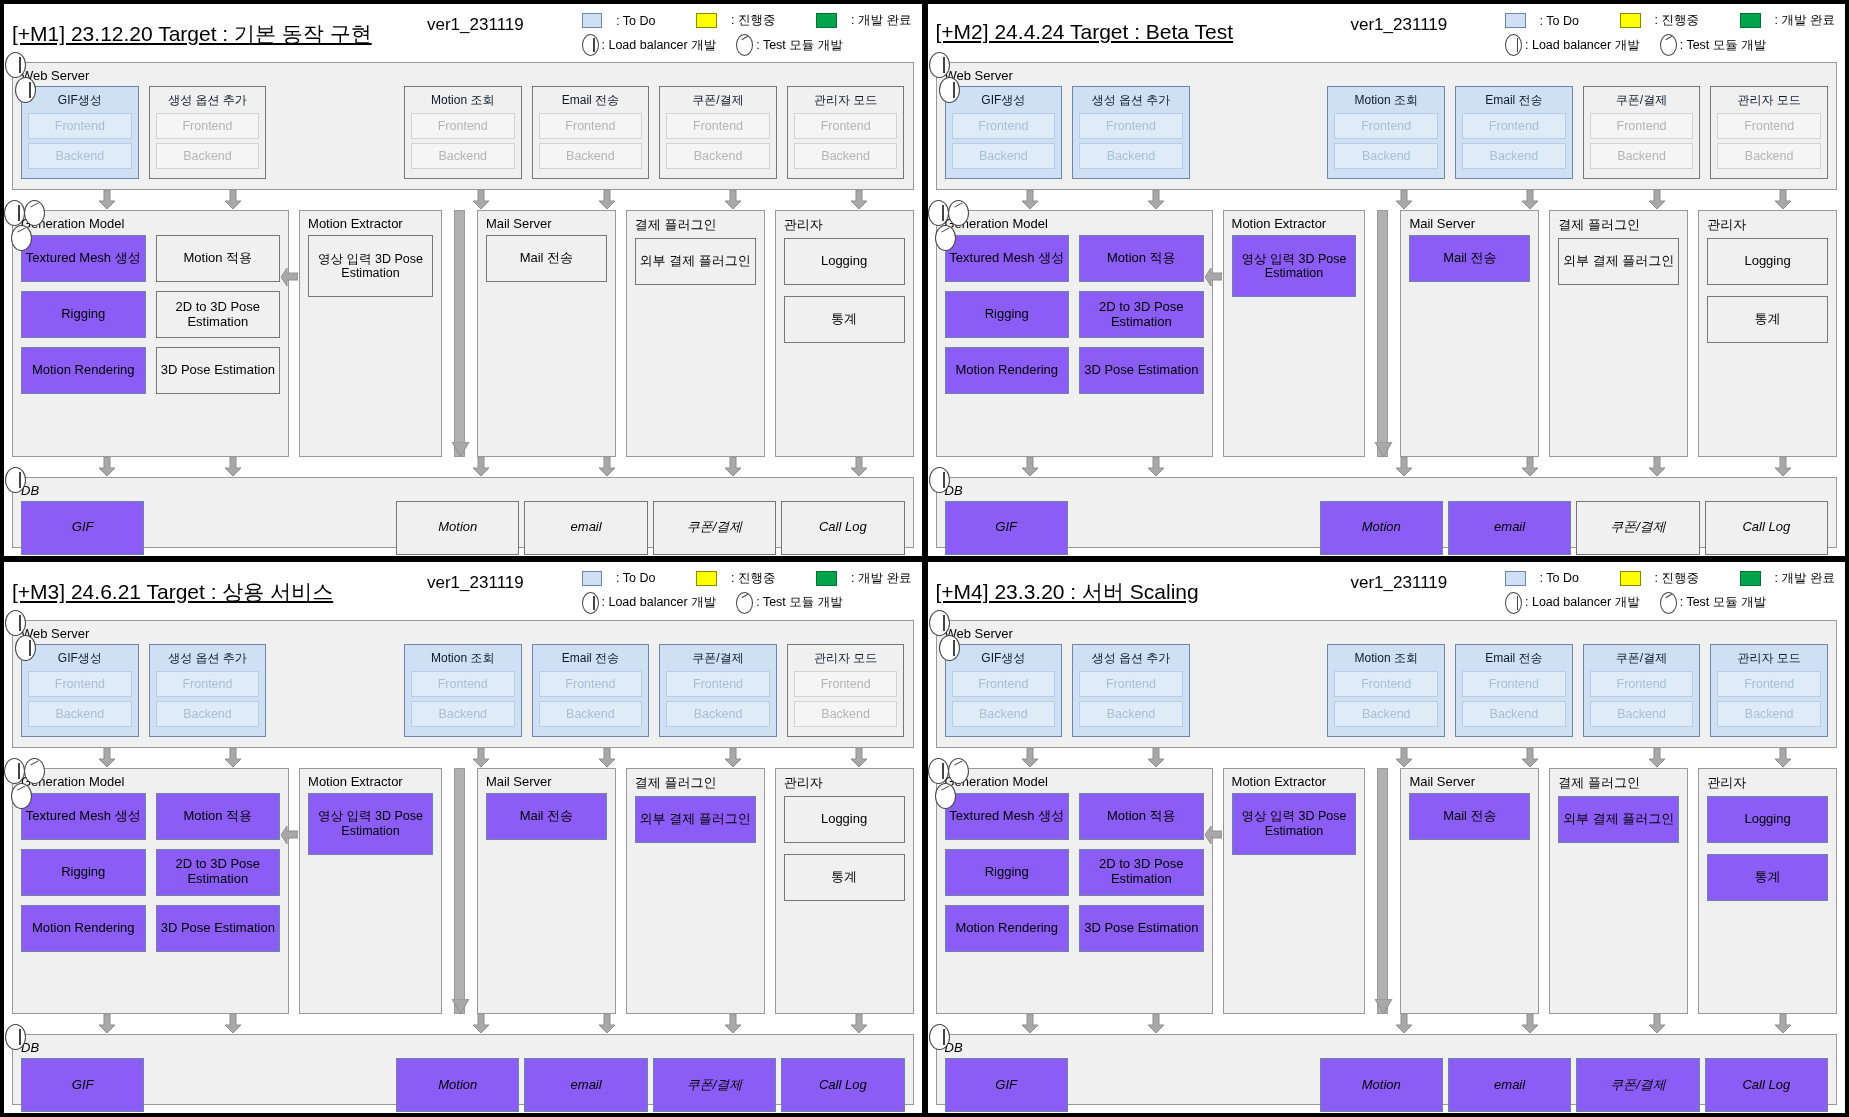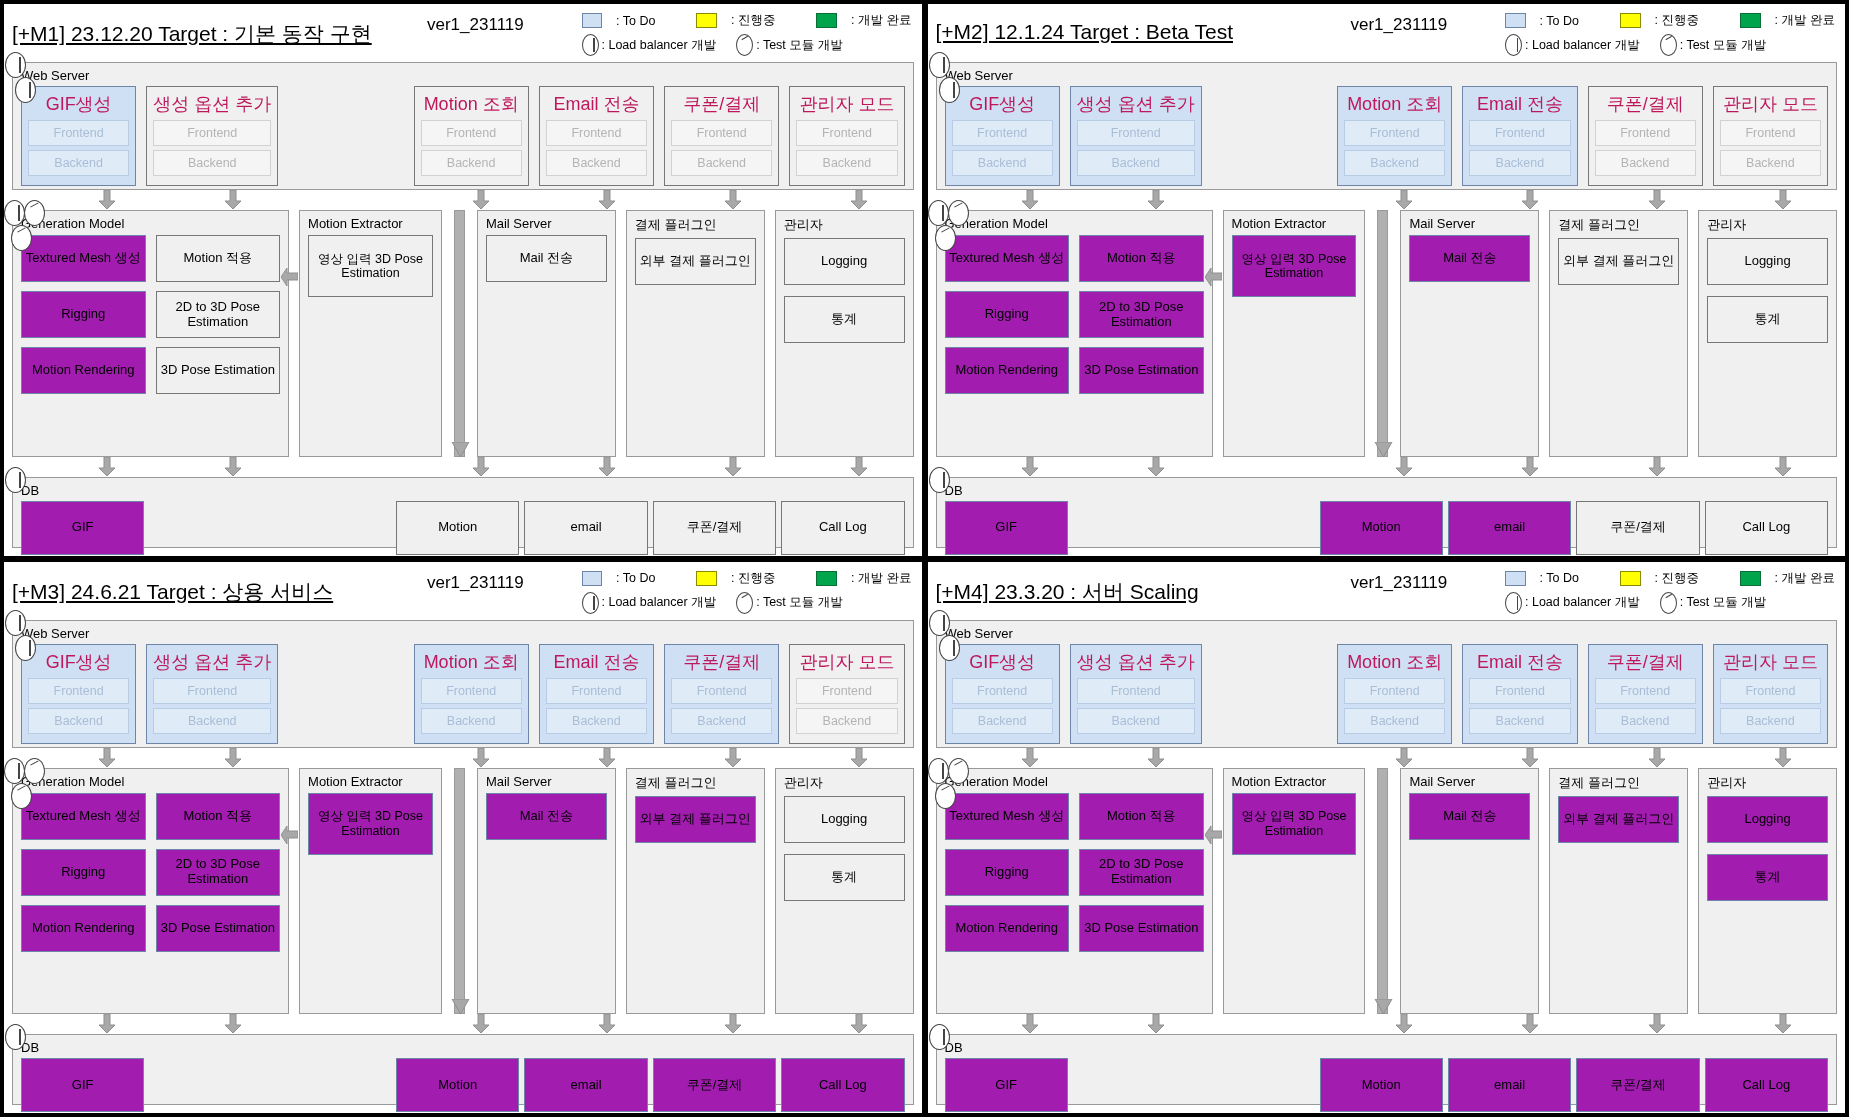--- a/index.html
+++ b/index.html
@@ -36,55 +36,55 @@
   .band{border:1.3px solid #999;background:#f0f0f0;position:relative;box-sizing:border-box;}
   .band > .bandlabel{font-size:13px;color:#000;padding:5px 0 3px 8px;}
   .rowcols{display:flex;gap:10px;padding:0 8px 7px 8px;box-sizing:border-box;}
 
   
   .wsband{height:128px;margin-bottom:0;}
   .wsband .rowcols{height:98px;}
   .feat{border:1.3px solid #777;background:#f0f0f0;box-sizing:border-box;
         display:flex;flex-direction:column;align-items:center;padding:3px 6px 5px 6px;}
   .feat.blue{background:#cfe0f5;border-color:#6d86a8;}
-  .feat .ftitle{font-size:18px;color:#be185d;white-space:nowrap;margin:2px 0 4px 0;}
+  .feat .ftitle{font-size:12px;color:#0f172a;white-space:nowrap;margin:2px 0 4px 0;}
   .sub{border:1px solid #d2d2d2;background:rgba(255,255,255,0.35);color:#b4b4b4;
        font-size:12.5px;display:flex;align-items:center;justify-content:center;
        width:100%;height:26px;box-sizing:border-box;margin-bottom:4px;}
   .feat.blue .sub{border-color:#b8cce6;color:#a9bdd6;}
 
   
   .arrowrow{height:20px;position:relative;}
   .darrow{position:absolute;top:0;width:18px;height:20px;}
   .darrow svg{display:block;}
 
   
   .midband{flex:1 1 auto;display:flex;gap:10px;align-items:stretch;position:relative;}
   .mcard{border:1.3px solid #999;background:#f0f0f0;box-sizing:border-box;
          display:flex;flex-direction:column;position:relative;}
   .mcard .mtitle{font-size:13px;color:#000;padding:5px 0 4px 8px;}
   .mgrid{display:flex;gap:10px;padding:0 8px 8px 8px;flex:1 1 auto;}
   .mcol{display:flex;flex-direction:column;gap:9px;flex:1 1 0;}
   .box{border:1.3px solid #777;background:#f0f0f0;box-sizing:border-box;
        display:flex;align-items:center;justify-content:center;text-align:center;
        font-size:13px;color:#000;line-height:1.15;padding:2px;}
-  .box.blue{background:#a21caf;border-color:#6d86a8;text-align:center;}
+  .box.blue{background:#8b5cf6;border-color:#6d86a8;text-align:center;}
   .gm-box{height:47px;}
   .me-box{height:62px;font-size:12.5px;}
   .plain-box{height:47px;}
   .stack{display:flex;flex-direction:column;gap:11px;padding:0 8px 8px 8px;flex:1 1 auto;}
 
   .vbar{width:11px;background:#b0b0b0;border:1px solid #9a9a9a;box-sizing:border-box;
         position:relative;align-self:stretch;margin:0 2px;}
   .vbar svg{position:absolute;left:-4px;bottom:-2px;}
 
   .leftarrow{position:absolute;left:-19px;top:56px;}
 
   
-  .dbband{height:71px;margin-top:0;}
+  .dbband{height:71px;margin-top:0;font-style:italic;}
   .dbrow{display:flex;padding:0 8px 8px 8px;height:54px;}
   .dbrow .box{height:100%;}
 
   
   .cbadge{position:absolute;width:21px;height:26px;border:1.5px solid #444;border-radius:50%;
           background:#fff;box-sizing:border-box;z-index:5;}
   .cbadge.lb:after{content:"";position:absolute;right:4px;top:4px;bottom:4px;width:1.6px;background:#444;}
   .cbadge.tm:after{content:"";position:absolute;right:3px;top:3px;width:9px;height:9px;
                    border-top:1.6px solid #444;transform:rotate(-28deg);}
 </style>
@@ -304,21 +304,21 @@
             </div>
             <div style="flex:1 1 0;padding-left:5px;">
               <div class="box">Call Log</div>
             </div>
           </div>
         </div>
       </div>
     </div>
     <div class="panel">
       <div class="phead">
-        <div class="ptitle">[+M2] 12.1.24 Target : Beta Test</div>
+        <div class="ptitle">[+M2] 24.4.24 Target : Beta Test</div>
         <div class="pver">ver1_231119</div>
         <div class="legend">
           <div class="lrow">
             <span class="sw todo"></span>
             <span class="ltxt">: To Do</span>
             <span class="lsp"></span>
             <span class="sw prog"></span>
             <span class="ltxt">: 진행중</span>
             <span class="lsp"></span>
             <span class="sw done"></span>

